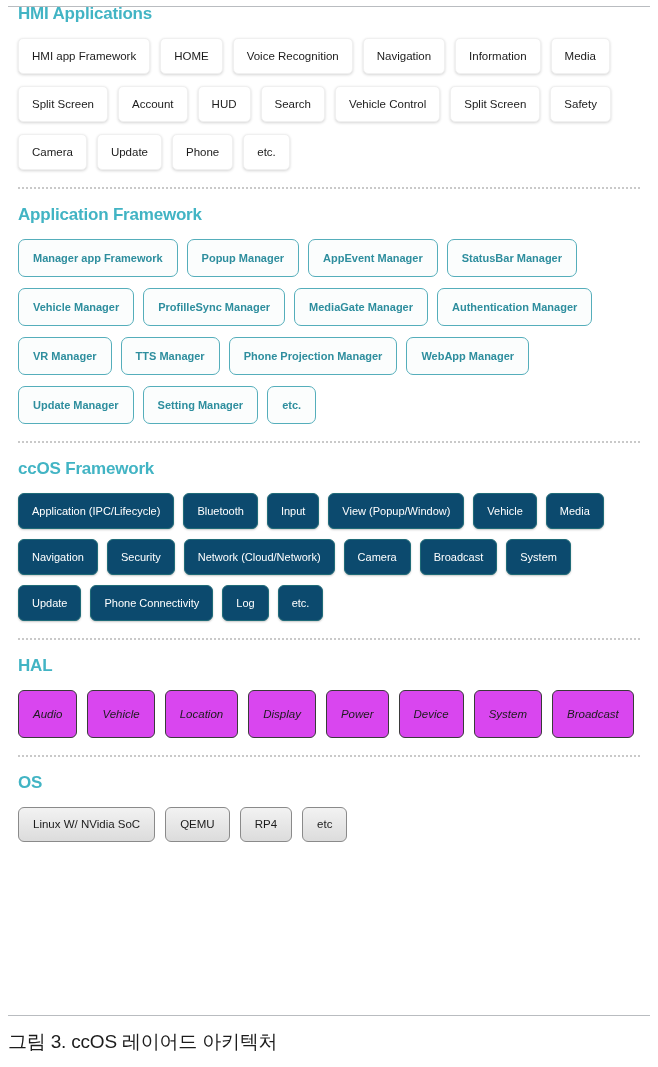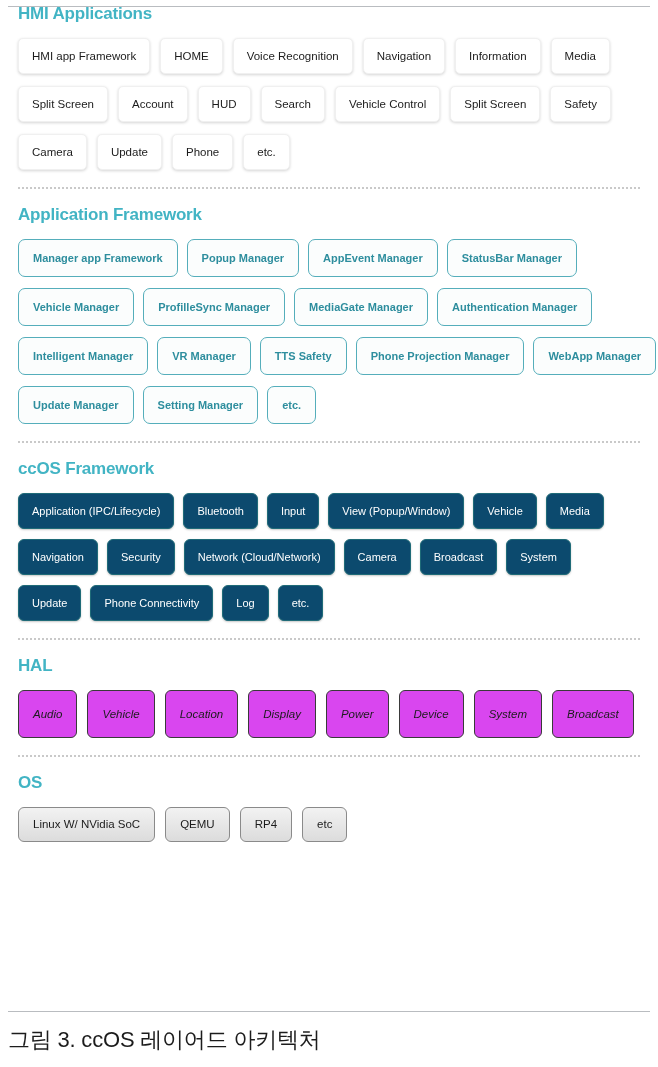--- a/index.html
+++ b/index.html
@@ -156,21 +156,21 @@
   }
 
   .caption-rule {
     border: 0;
     border-top: 1px solid #b9bcc0;
     margin: 0 0 0 0;
     height: 0;
   }
 
   .caption {
-    font-size: 22px;
+    font-size: 19px;
     color: #1c1c1c;
     padding: 13px 0 0 0;
     letter-spacing: -0.2px;
   }
 
   .caption-wrap {
     position: absolute;
     left: 8px;
     right: 8px;
     bottom: 12px;
@@ -223,23 +223,22 @@
               <div class="box">AppEvent Manager</div>
               <div class="box">StatusBar Manager</div>
             </div>
             <div class="row">
               <div class="box">Vehicle Manager</div>
               <div class="box">ProfilleSync Manager</div>
               <div class="box">MediaGate Manager</div>
               <div class="box">Authentication Manager</div>
             </div>
             <div class="row">
-              <div class="box">Intelligent Manager</div>
               <div class="box">VR Manager</div>
-              <div class="box">TTS Safety</div>
+              <div class="box">TTS Manager</div>
               <div class="box">Phone Projection Manager</div>
               <div class="box">WebApp Manager</div>
             </div>
             <div class="row">
               <div class="box">Update Manager</div>
               <div class="box">Setting Manager</div>
               <div class="box">etc.</div>
             </div>
           </div>
         </div>

